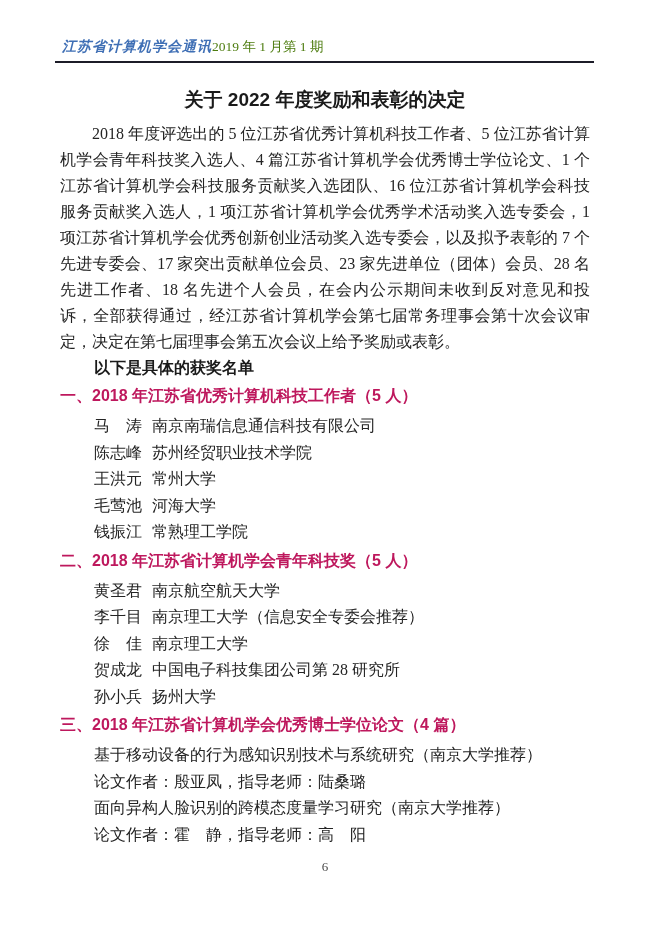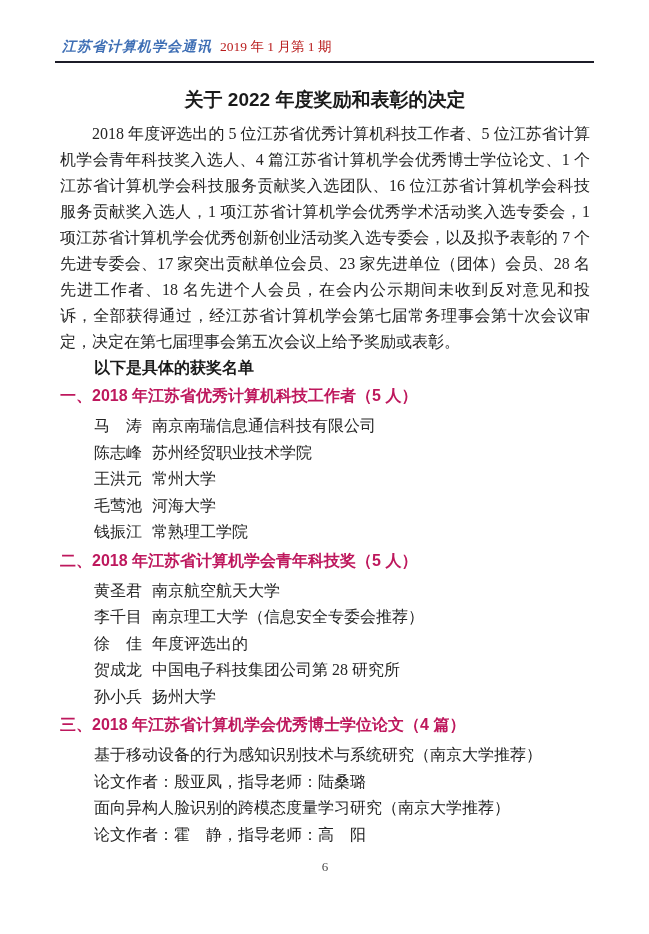--- a/index.html
+++ b/index.html
@@ -6,27 +6,27 @@
   .page{
     width:649px;height:934px;margin:0 auto;background:#ffffff;
     font-family:"Liberation Serif","DejaVu Serif",serif;
     color:#222222;position:relative;overflow:hidden;box-sizing:border-box;
   }
   
   .header{
     margin:38px 55px 0 55px;
     padding:0 0 5px 7px;
     border-bottom:2px solid #1c1c28;
-    display:flex;align-items:baseline;gap:8px;white-space:nowrap;
+    display:flex;align-items:baseline;white-space:nowrap;
   }
   .masthead{
     color:#3f6fb5;font-style:italic;font-weight:bold;
     font-size:14px;letter-spacing:1px;
   }
-  .issue{color:#b91c1c;font-size:13.5px;}
+  .issue{color:#4d7c0f;font-size:13.5px;}
   
   .title{
     margin:24px 59px 0 60px;text-align:center;
     font-family:"Liberation Sans","DejaVu Sans",sans-serif;
     font-weight:bold;font-size:19px;line-height:26px;color:#1a1a1a;
   }
   
   .bodytext{
     margin:8px 59px 0 60px;font-size:16px;line-height:26px;
     text-align:justify;text-indent:2em;color:#242424;
@@ -105,21 +105,21 @@
       <div class="entry">
         <span class="entry-name">黄圣君</span>
         <span class="entry-aff">南京航空航天大学</span>
       </div>
       <div class="entry">
         <span class="entry-name">李千目</span>
         <span class="entry-aff">南京理工大学（信息安全专委会推荐）</span>
       </div>
       <div class="entry">
         <span class="entry-name">徐　佳</span>
-        <span class="entry-aff">年度评选出的</span>
+        <span class="entry-aff">南京理工大学</span>
       </div>
       <div class="entry">
         <span class="entry-name">贺成龙</span>
         <span class="entry-aff">中国电子科技集团公司第 28 研究所</span>
       </div>
       <div class="entry">
         <span class="entry-name">孙小兵</span>
         <span class="entry-aff">扬州大学</span>
       </div>
     </div>

